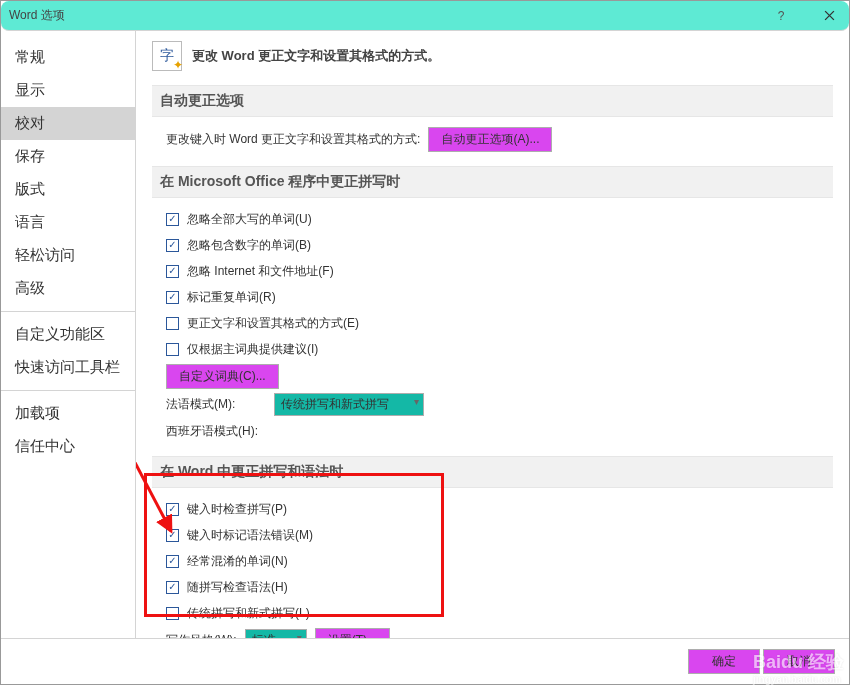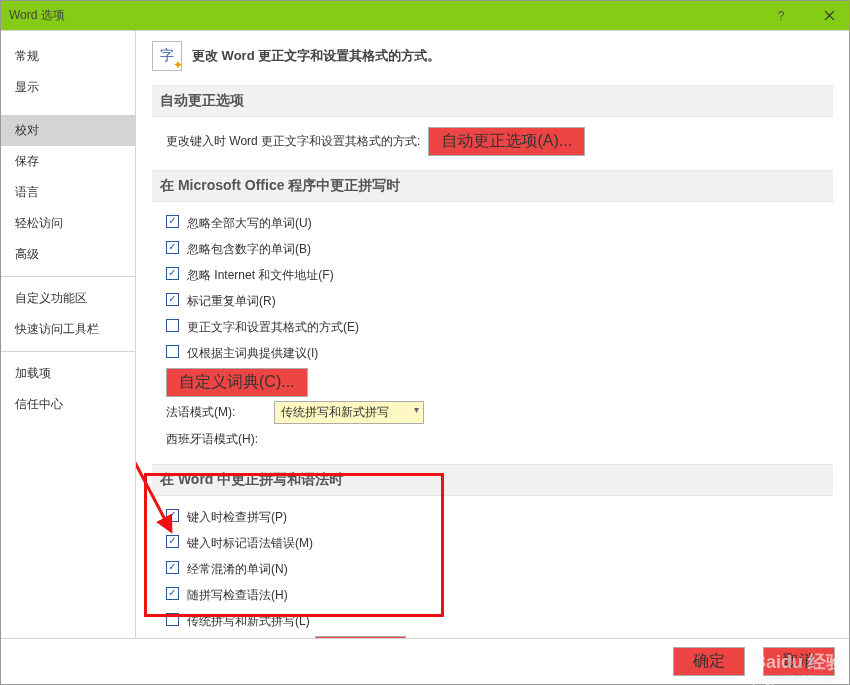--- a/index.html
+++ b/index.html
@@ -1,43 +1,43 @@
 <!DOCTYPE html>
 <html><head>
 <meta charset="utf-8">
 <style>
   * { box-sizing: border-box; }
   html, body { margin: 0; padding: 0; font-family: "Microsoft YaHei", "Segoe UI", Tahoma, sans-serif; font-size: 12px; color: #333; background: #f0f0f0; }
   .window { width: 850px; height: 685px; background: #fff; border: 1px solid #999; display: flex; flex-direction: column; }
-  .titlebar { height: 30px; background: #84cc16; border-bottom: 1px solid #d4d4d4; display: flex; align-items: center; padding: 0 8px; }
+  .titlebar { height: 30px; background: #5eead4; border-bottom: 1px solid #d4d4d4; display: flex; align-items: center; padding: 0 8px; border-radius: 8px; }
   .titlebar .title { flex: 1; font-size: 12px; color: #444; }
   .titlebar .win-btns { display: flex; align-items: center; gap: 24px; }
   .titlebar .win-btn { width: 24px; height: 24px; display: flex; align-items: center; justify-content: center; color: #555; }
   .body { flex: 1; display: flex; min-height: 0; }
   .sidebar { width: 135px; border-right: 1px solid #d4d4d4; background: #fff; padding-top: 10px; overflow-y: auto; }
-  .side-item { padding: 7px 14px; font-size: 12px; color: #333; cursor: default; }
-  .side-item.selected { background: #d4d4d4; margin-top: 12px; }
+  .side-item { padding: 7px 14px; font-size: 15px; color: #333; cursor: default; }
+  .side-item.selected { background: #d4d4d4; }
   .side-sep { height: 1px; background: #d4d4d4; margin: 6px 0; }
   .content { flex: 1; padding: 10px 16px 16px 16px; overflow-y: auto; position: relative; }
   .header-row { display: flex; align-items: center; gap: 10px; margin-bottom: 14px; }
   .header-icon { width: 30px; height: 30px; border: 1px solid #bbb; display:flex; align-items:center; justify-content:center; font-size:14px; color:#2b579a; position:relative;}
   .header-icon .light { position:absolute; right:-2px; bottom:-2px; color:#e6a100; font-size:12px;}
   .header-title { font-size: 13px; color: #444; font-weight: bold;}
   .section-head { background: #f1f1f1; padding: 6px 8px; font-size: 14px; font-weight: bold; color: #555; margin: 14px 0 10px 0; border-top:1px solid #e6e6e6; border-bottom:1px solid #e6e6e6;}
   .row { display: flex; align-items: center; gap: 8px; margin: 4px 0 4px 14px; min-height: 22px; }
   .checkbox { width: 13px; height: 13px; border: 1px solid #2b579a; display: inline-flex; align-items: center; justify-content: center; background:#fff;}
   .checkbox.checked::after { content:"✓"; font-size:10px; color:#2b579a; line-height:1;}
-  label.ck { display:flex; gap:8px; font-size:12px; color:#333;}
-  .btn { border: 1px solid #adadad; background: #ef4444; padding: 3px 12px; font-size: 16px; color: #333; cursor: default;}
+  label.ck { display:flex; align-items:center; gap:8px; font-size:12px; color:#333;}
+  .btn { border: 1px solid #adadad; background: #d946ef; padding: 3px 12px; font-size: 12px; color: #333; cursor: default;}
   .label { font-size:12px; color:#333; }
-  .select { border:1px solid #adadad; background:#fef9c3; padding: 2px 18px 2px 6px; font-size:12px; color:#333; min-width:120px; position:relative; display:inline-flex; align-items:center;}
+  .select { border:1px solid #adadad; background:#14b8a6; padding: 2px 18px 2px 6px; font-size:12px; color:#333; min-width:120px; position:relative; display:inline-flex; align-items:center;}
   .select::after{ content:"▾"; position:absolute; right:4px; top:2px; color:#666; font-size:10px;}
   .red-box { position:absolute; border:3px solid #e11; pointer-events:none; }
   .red-arrow { position:absolute; pointer-events:none;}
-  .bottom-bar { height: 46px; border-top: 1px solid #d4d4d4; display:flex; align-items:center; justify-content:flex-end; gap:18px; padding: 0 14px; background:#fff;}
+  .bottom-bar { height: 46px; border-top: 1px solid #d4d4d4; display:flex; align-items:center; justify-content:flex-end; gap:3px; padding: 0 14px; background:#fff;}
   .bottom-bar .btn { min-width: 72px; text-align:center;}
   .watermark { position:absolute; right:6px; bottom:0; color:#fff; opacity:0.6; font-size:18px; font-weight:bold; text-shadow:0 0 2px rgba(0,0,0,0.2); pointer-events:none;}
   .watermark small{ display:block; font-size:10px; font-weight:bold;}
 </style>
 </head>
 <body>
 
 <div class="window">
 
   <div class="titlebar">
@@ -52,20 +52,21 @@
     </div>
   </div>
 
   <div class="body">
 
     <div class="sidebar">
       <div class="side-item">常规</div>
       <div class="side-item">显示</div>
       <div class="side-item selected">校对</div>
       <div class="side-item">保存</div>
+      <div class="side-item">版式</div>
       <div class="side-item">语言</div>
       <div class="side-item">轻松访问</div>
       <div class="side-item">高级</div>
       <div class="side-sep"></div>
       <div class="side-item">自定义功能区</div>
       <div class="side-item">快速访问工具栏</div>
       <div class="side-sep"></div>
       <div class="side-item">加载项</div>
       <div class="side-item">信任中心</div>
     </div>

